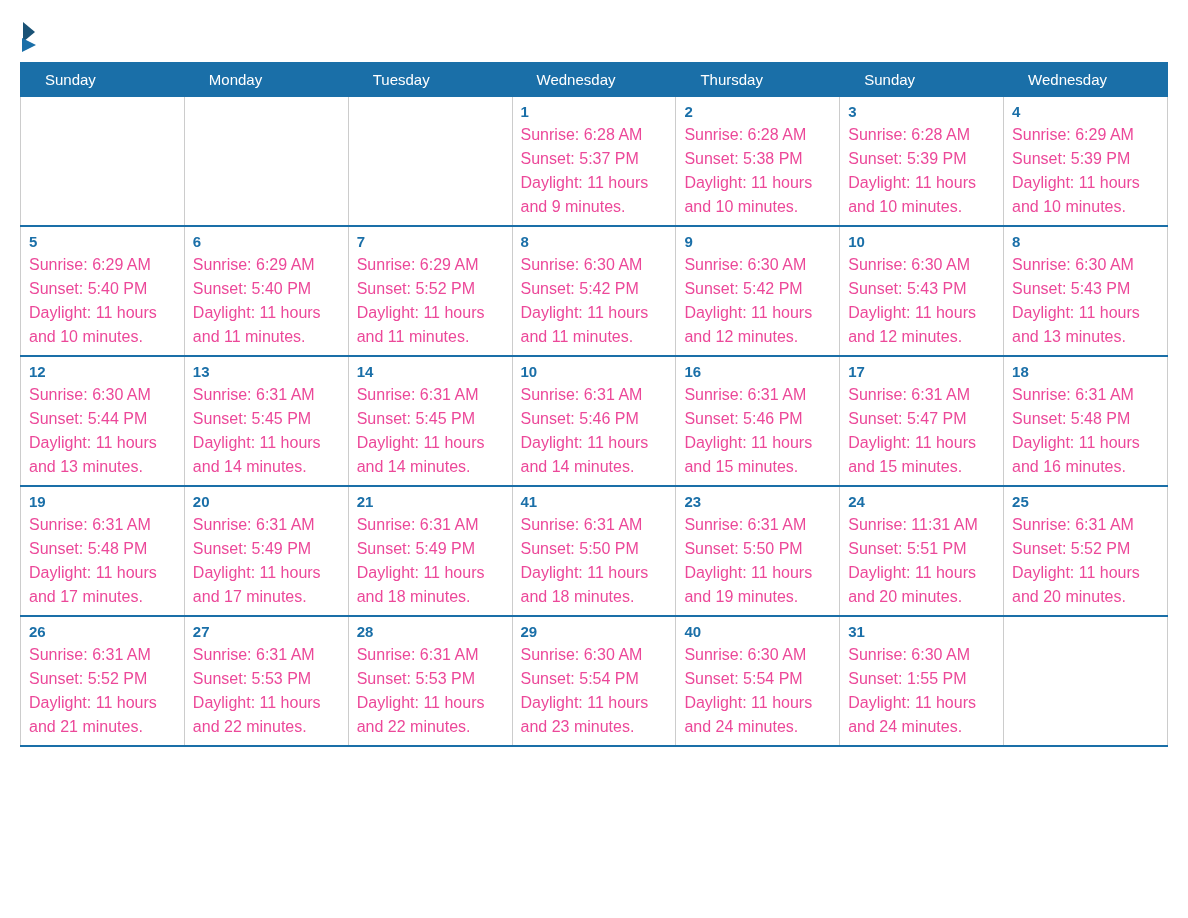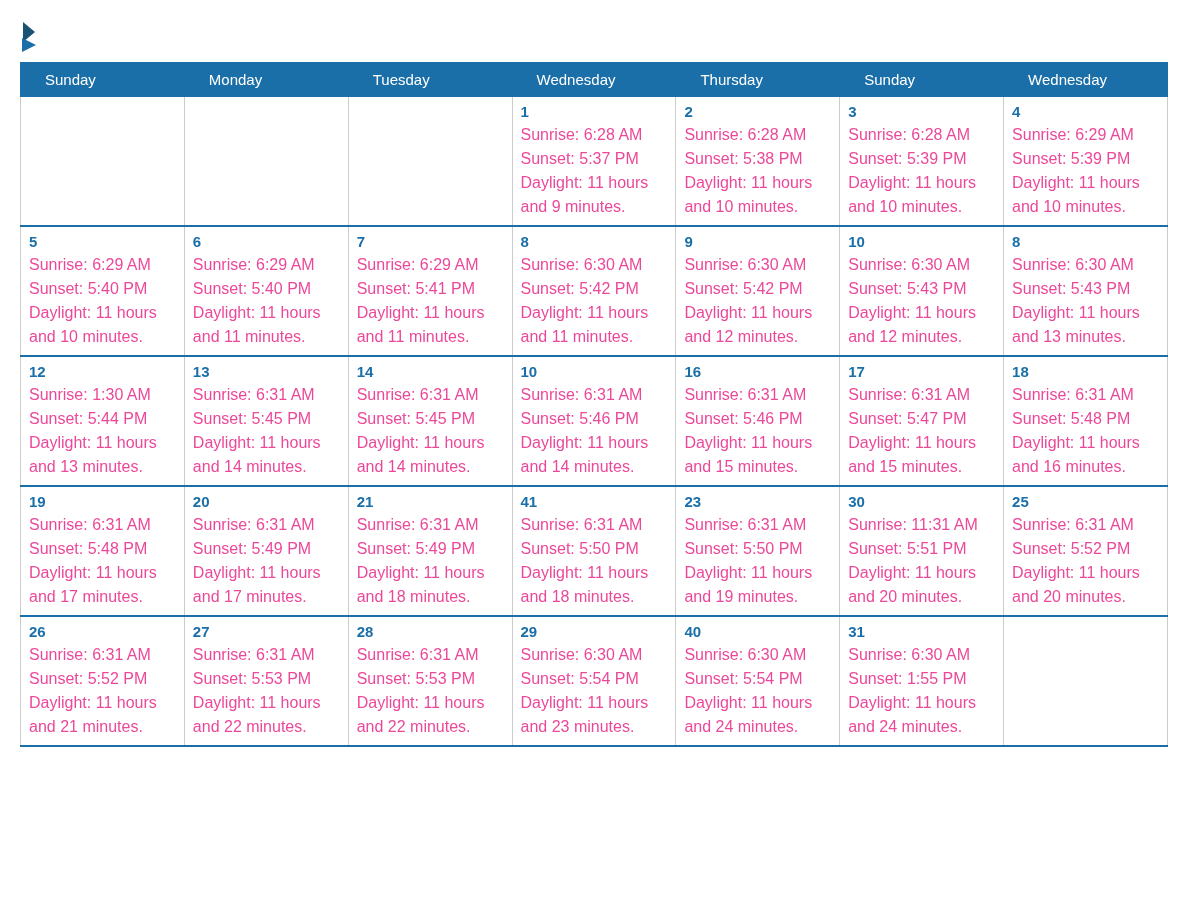--- a/index.html
+++ b/index.html
@@ -175,21 +175,21 @@
         </td>
         <td>
           <span class="day-num">6</span>
           <div class="day-info">Sunrise: 6:29 AM
 Sunset: 5:40 PM
 Daylight: 11 hours and 11 minutes.</div>
         </td>
         <td>
           <span class="day-num">7</span>
           <div class="day-info">Sunrise: 6:29 AM
-Sunset: 5:41 PM
+Sunset: 5:52 PM
 Daylight: 11 hours and 11 minutes.</div>
         </td>
         <td>
           <span class="day-num">8</span>
           <div class="day-info">Sunrise: 6:30 AM
 Sunset: 5:42 PM
 Daylight: 11 hours and 11 minutes.</div>
         </td>
         <td>
           <span class="day-num">9</span>
@@ -206,21 +206,21 @@
         <td>
           <span class="day-num">8</span>
           <div class="day-info">Sunrise: 6:30 AM
 Sunset: 5:43 PM
 Daylight: 11 hours and 13 minutes.</div>
         </td>
       </tr>
       <tr>
         <td>
           <span class="day-num">12</span>
-          <div class="day-info">Sunrise: 1:30 AM
+          <div class="day-info">Sunrise: 6:30 AM
 Sunset: 5:44 PM
 Daylight: 11 hours and 13 minutes.</div>
         </td>
         <td>
           <span class="day-num">13</span>
           <div class="day-info">Sunrise: 6:31 AM
 Sunset: 5:45 PM
 Daylight: 11 hours and 14 minutes.</div>
         </td>
         <td>
@@ -279,21 +279,21 @@
 Sunset: 5:50 PM
 Daylight: 11 hours and 18 minutes.</div>
         </td>
         <td>
           <span class="day-num">23</span>
           <div class="day-info">Sunrise: 6:31 AM
 Sunset: 5:50 PM
 Daylight: 11 hours and 19 minutes.</div>
         </td>
         <td>
-          <span class="day-num">30</span>
+          <span class="day-num">24</span>
           <div class="day-info">Sunrise: 11:31 AM
 Sunset: 5:51 PM
 Daylight: 11 hours and 20 minutes.</div>
         </td>
         <td>
           <span class="day-num">25</span>
           <div class="day-info">Sunrise: 6:31 AM
 Sunset: 5:52 PM
 Daylight: 11 hours and 20 minutes.</div>
         </td>

